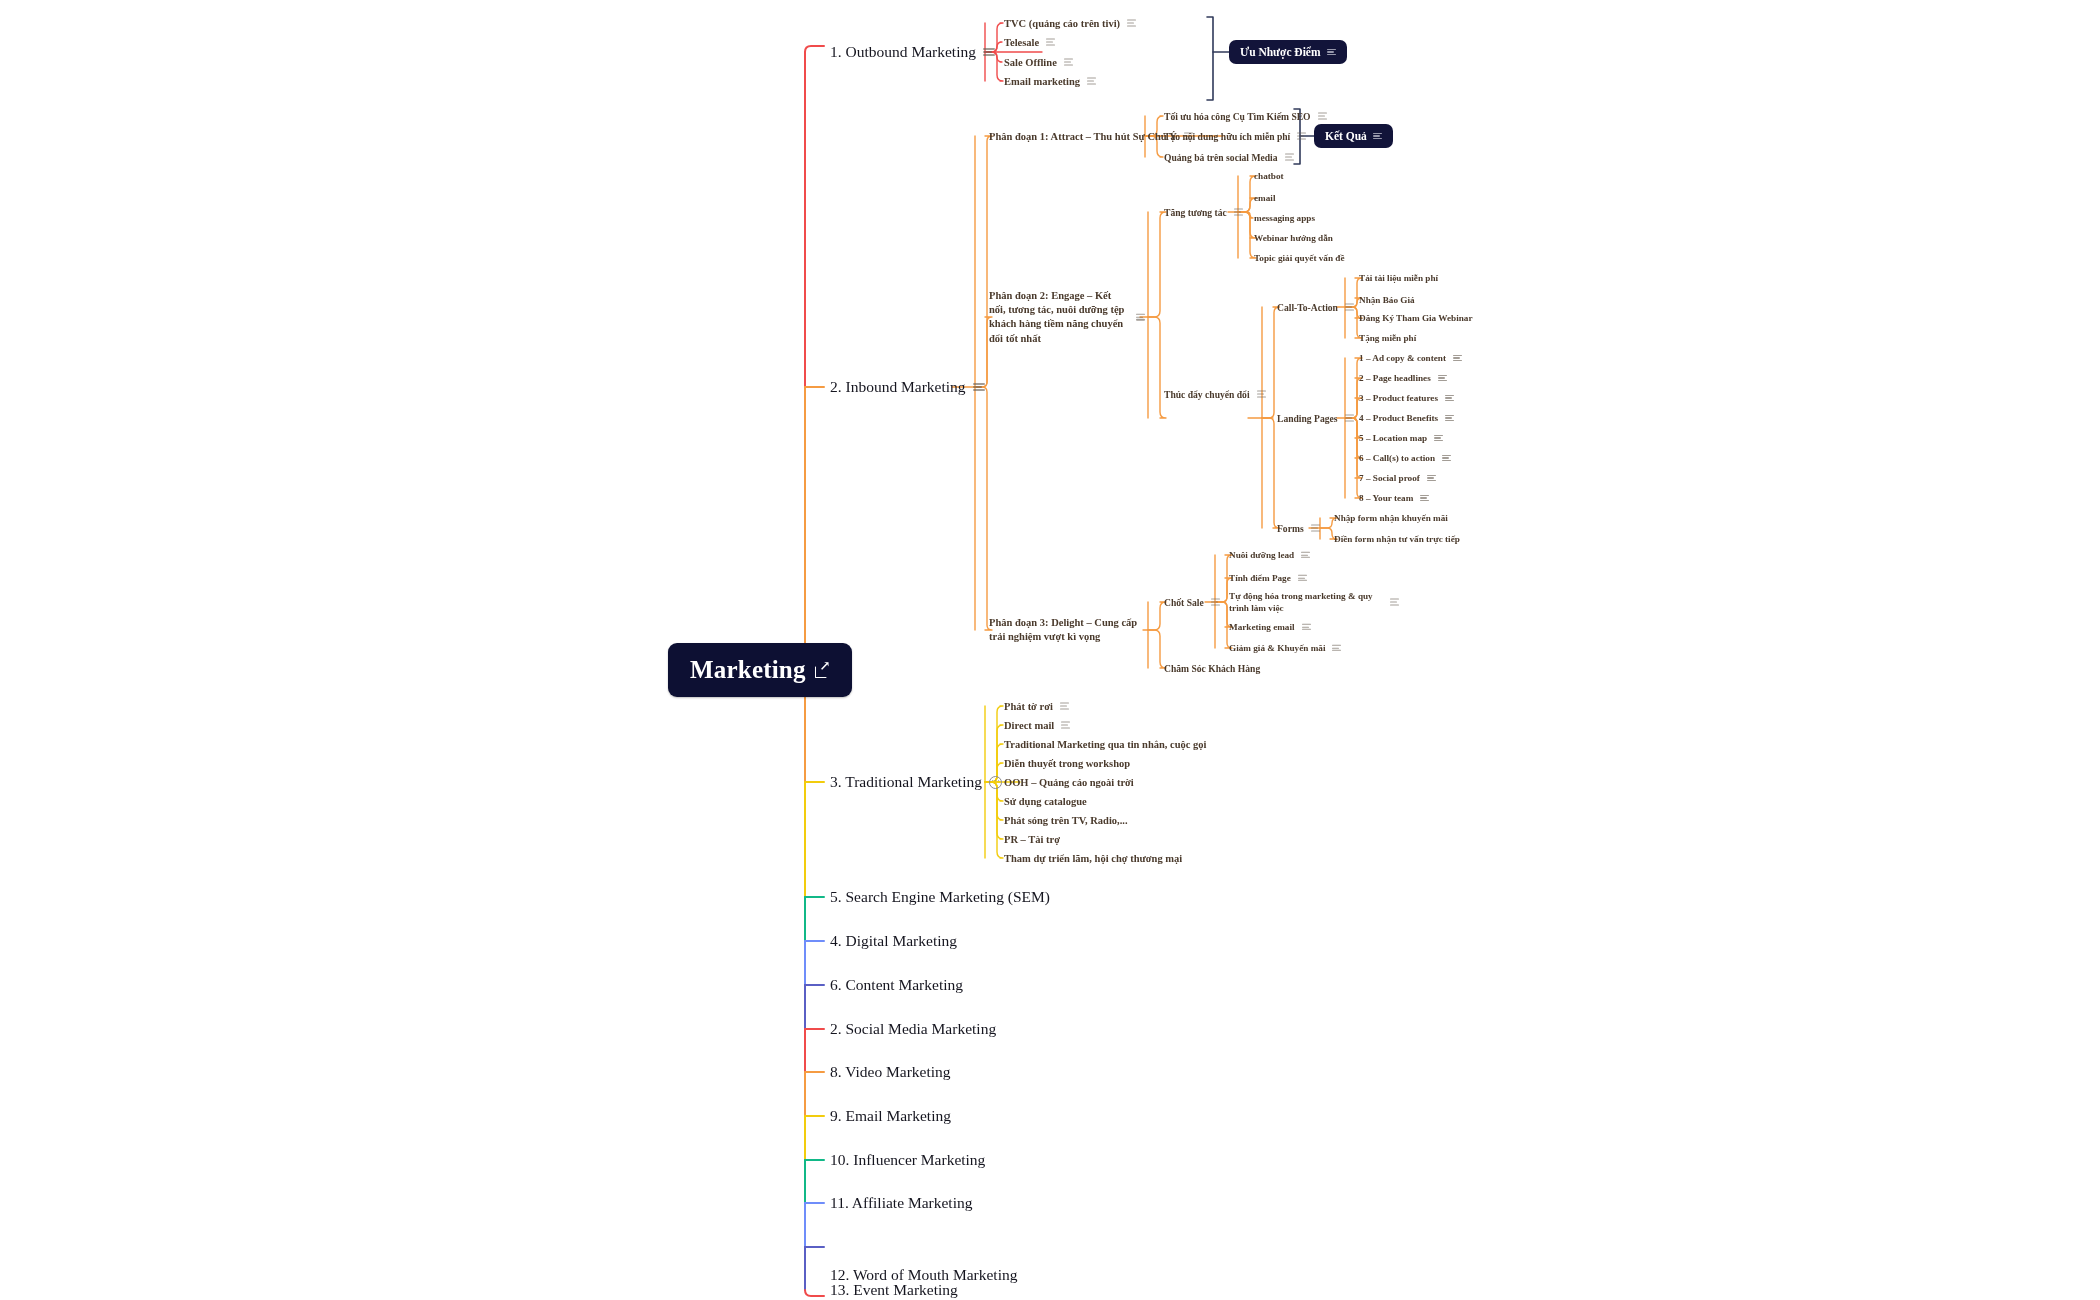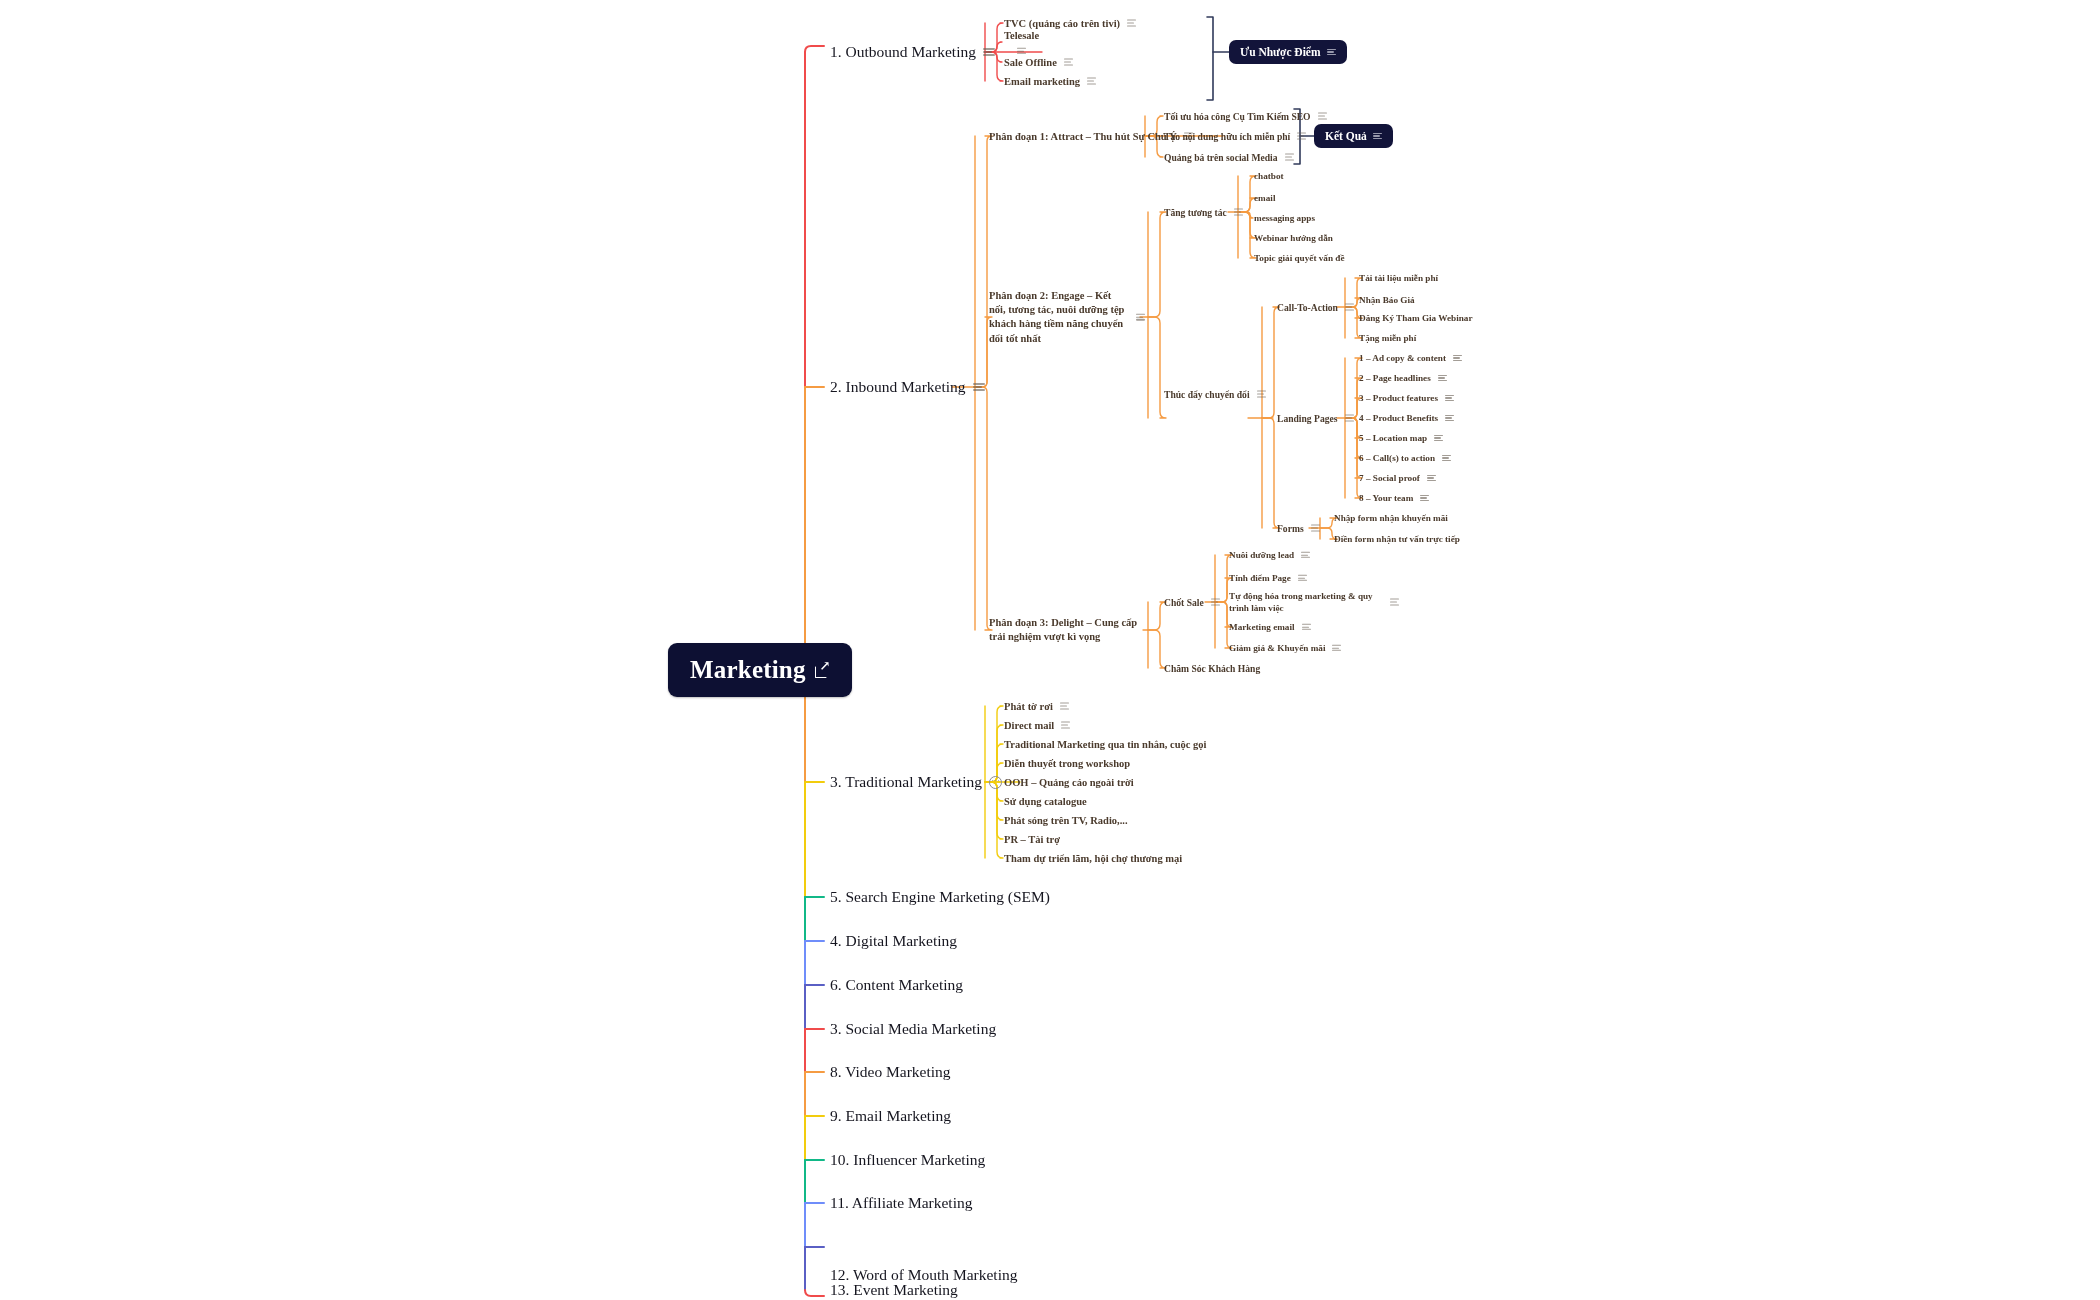--- a/index.html
+++ b/index.html
@@ -221,21 +221,21 @@
       <div class="node lvl1" style="left: 830px; top: 897px; transform: translateY(-50%);">
         <span>5. Search Engine Marketing (SEM)</span>
       </div>
       <div class="node lvl1" style="left: 830px; top: 941px; transform: translateY(-50%);">
         <span>4. Digital Marketing</span>
       </div>
       <div class="node lvl1" style="left: 830px; top: 985px; transform: translateY(-50%);">
         <span>6. Content Marketing</span>
       </div>
       <div class="node lvl1" style="left: 830px; top: 1029px; transform: translateY(-50%);">
-        <span>3. Social Media Marketing</span>
+        <span>2. Social Media Marketing</span>
       </div>
       <div class="node lvl1" style="left: 830px; top: 1072px; transform: translateY(-50%);">
         <span>8. Video Marketing</span>
       </div>
       <div class="node lvl1" style="left: 830px; top: 1116px; transform: translateY(-50%);">
         <span>9. Email Marketing</span>
       </div>
       <div class="node lvl1" style="left: 830px; top: 1160px; transform: translateY(-50%);">
         <span>10. Influencer Marketing</span>
       </div>
@@ -249,21 +249,21 @@
         <span>13. Event Marketing</span>
       </div>
       <div class="node lvl2" style="left: 1004px; top: 23px; transform: translateY(-50%);">
         <span>TVC (quảng cáo trên tivi)</span>
         <span class="note-icon">
           <i></i>
           <i></i>
           <i></i>
         </span>
       </div>
-      <div class="node lvl2" style="left: 1004px; top: 42px; transform: translateY(-50%); flex-direction: column;">
+      <div class="node lvl2" style="left: 1004px; top: 42px; transform: translateY(-50%);">
         <span>Telesale</span>
         <span class="note-icon">
           <i></i>
           <i></i>
           <i></i>
         </span>
       </div>
       <div class="node lvl2" style="left: 1004px; top: 62px; transform: translateY(-50%);">
         <span>Sale Offline</span>
         <span class="note-icon">

